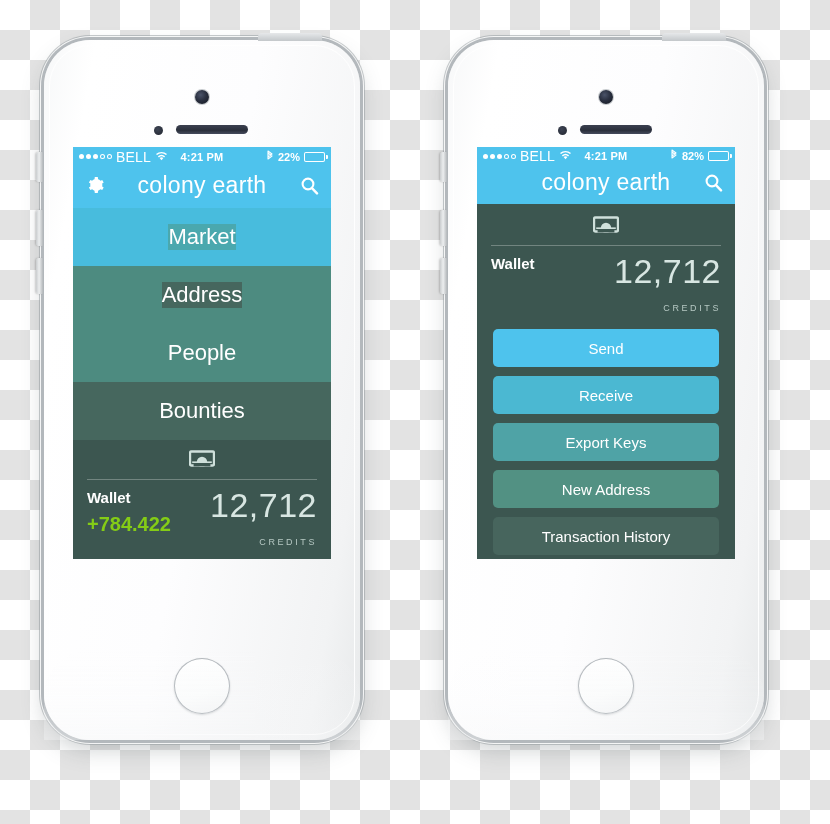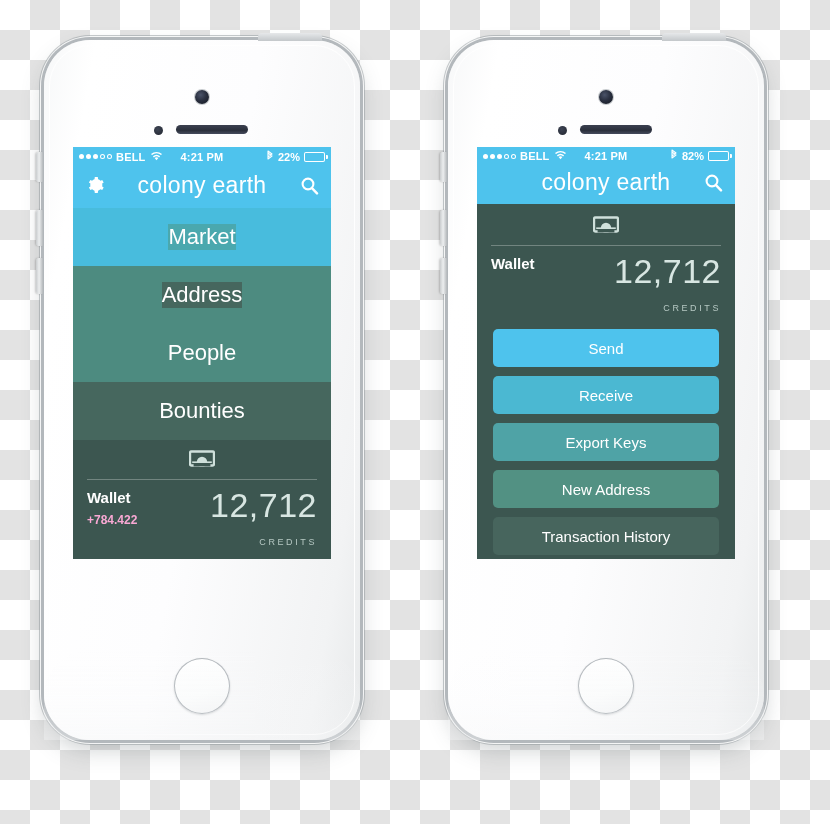--- a/index.html
+++ b/index.html
@@ -117,21 +117,21 @@
     font-size: 11px;
     padding: 0 6px;
     box-sizing:border-box;
   }
   .sb-left{ display:flex; align-items:center; gap:4px; flex:1;}
   .sb-mid { font-weight:700; letter-spacing:0.2px;}
   .sb-right{ display:flex; align-items:center; gap:4px; flex:1; justify-content:flex-end;}
   .dots{ display:flex; gap:2px; align-items:center;}
   .dot{ width:5px; height:5px; border-radius:50%; background:#fff;}
   .dot.off{ background:transparent; box-shadow: inset 0 0 0 1px #fff;}
-  .carrier{ font-weight:700; font-size:11px; letter-spacing:0.2px;}
+  .carrier{ font-weight:400; font-size:14px; letter-spacing:0.2px;}
   .pct{ font-weight:700; font-size:11px;}
   .batt{
     width:21px; height:10px; border-radius:2px;
     box-shadow: inset 0 0 0 1px #fff;
     position:relative; padding:1.5px; box-sizing:border-box;
   }
   .batt:after{
     content:""; position:absolute; right:-3px; top:3px;
     width:2px; height:4px; border-radius:0 1px 1px 0; background:#fff;
   }
@@ -173,21 +173,21 @@
   .wallet-panel{
     background:#3c5650;
     padding: 8px 14px 12px 14px;
     flex:1;
   }
   .wallet-icon-row{ display:flex; justify-content:center; padding: 2px 0 8px 0;}
   .wallet-rule{ height:1px; background:rgba(255,255,255,0.28); margin-bottom:9px;}
   .wallet-body{ display:flex; align-items:flex-start;}
   .wallet-left{ flex:1; }
   .wallet-label{ color:#ffffff; font-weight:700; font-size:15px; line-height:1.15;}
-  .wallet-delta{ color:#f9a8d4; font-weight:700; font-size:12px; margin-top:7px;}
+  .wallet-delta{ color:#84cc16; font-weight:700; font-size:20px; margin-top:7px;}
   .wallet-right{ text-align:right; }
   .wallet-amount{
     color:#d8e6e2; font-size:34px; font-weight:300; line-height:0.95; letter-spacing:0.5px;
   }
   .wallet-credits{
     color:#b6c8c3; font-size:9px; letter-spacing:2.6px; margin-top:16px;
   }
 
   
   .screen-inner{ display:flex; flex-direction:column; height:100%;}

